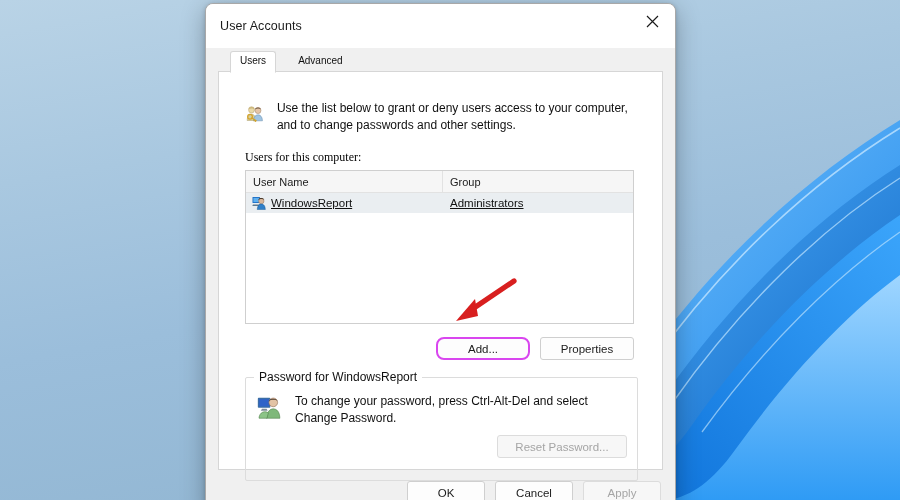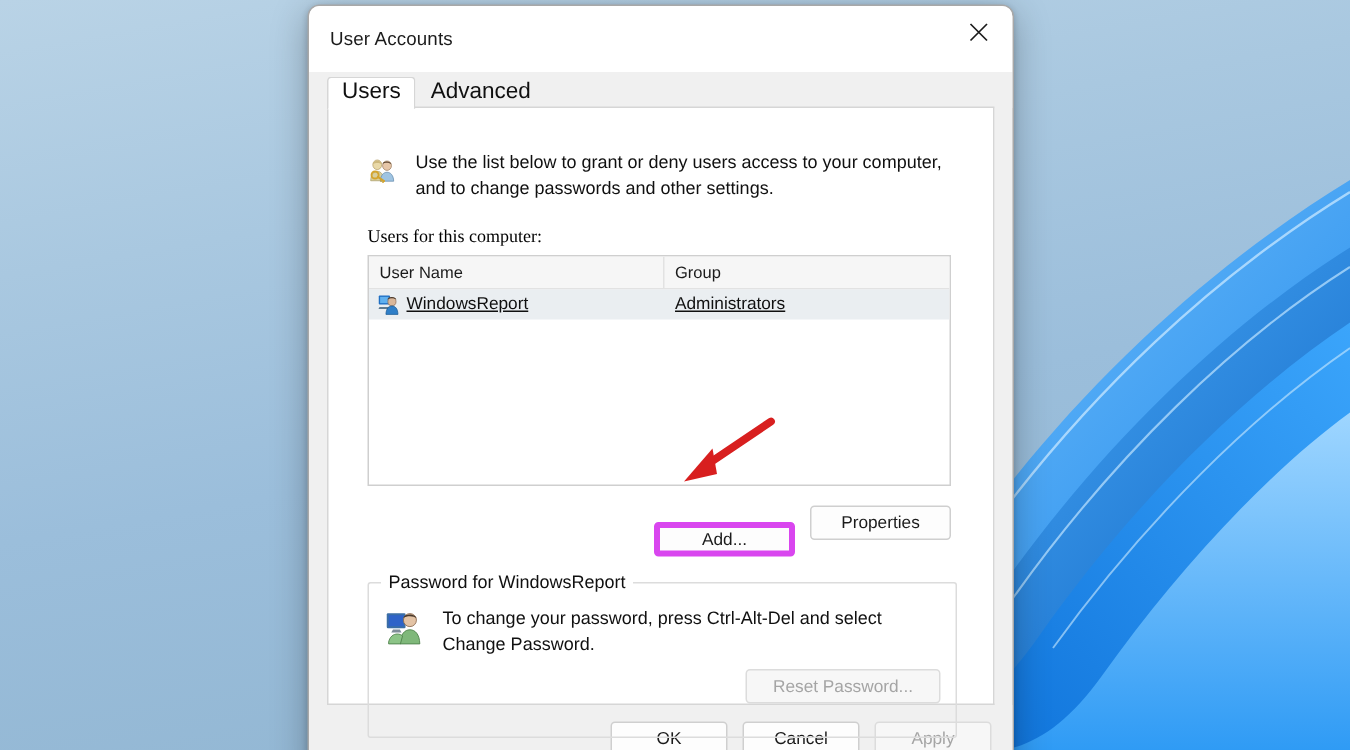--- a/index.html
+++ b/index.html
@@ -90,27 +90,28 @@
     position: relative;
   }
   .tabstrip::after {
     content: "";
     position: absolute;
     left: 12px; right: 12px; bottom: 0;
     height: 1px;
     background: #d6d6d6;
   }
   .tab {
-    font-size: 15px;
+    font-size: 10px;
     color: #101010;
     padding: 3px 10px 4px 10px;
     line-height: 14px;
     cursor: default;
     position: relative;
     z-index: 2;
+    margin-left: 12px;
   }
   .tab.selected {
     background: #ffffff;
     border: 1px solid #d6d6d6;
     border-bottom: 1px solid #ffffff;
     border-radius: 3px 3px 0 0;
     margin-bottom: -1px;
     padding: 2px 9px 4px 9px;
   }
 
@@ -205,23 +206,22 @@
     background: #fdfdfd;
     border: 1px solid #cfcfcf;
     border-radius: 3px;
     height: 23px;
     min-width: 94px;
     padding: 0 10px;
     cursor: pointer;
     box-sizing: border-box;
   }
   .btn.focused {
-    border: 4px solid #d946ef;
-    border-radius: 3px;
-    margin-top: 11px;
+    border: 2px solid #d946ef;
+    border-radius: 8px;
   }
   .btn.disabled {
     color: #a5a5a5;
     background: #f7f7f7;
     border-color: #dcdcdc;
     cursor: default;
   }
 
   
   .groupbox {

